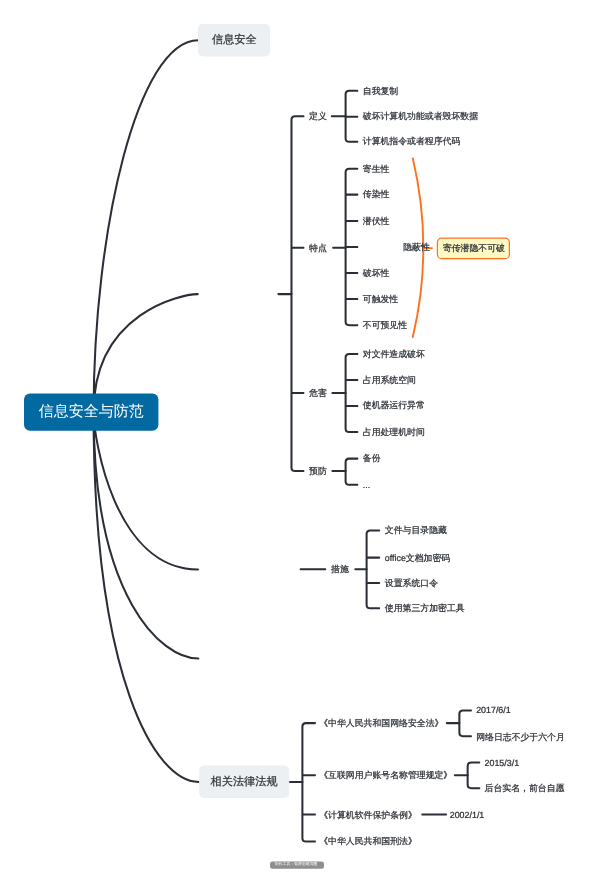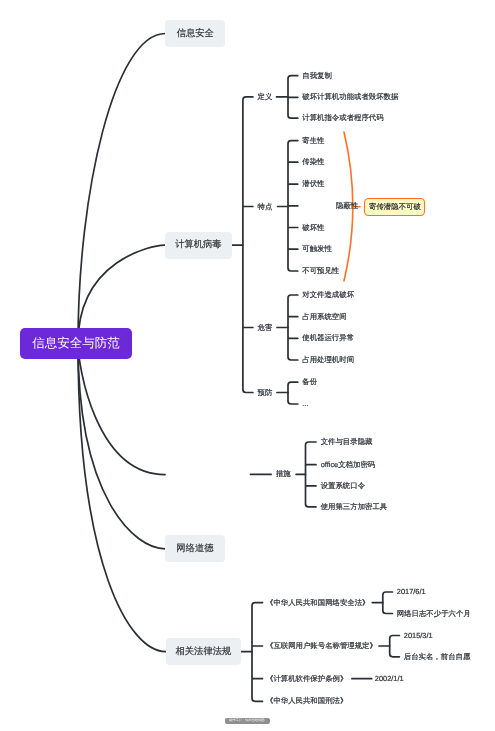--- a/index.html
+++ b/index.html
@@ -6,21 +6,21 @@
   html,body{margin:0;padding:0;background:#fff;}
   body{width:495px;height:731px;overflow:hidden;
        font-family:"Liberation Sans",sans-serif;
        -webkit-font-smoothing:antialiased;
        text-rendering:geometricPrecision;}
   #stage{position:relative;width:495px;height:731px;background:#fff;}
   svg#links{position:absolute;left:0;top:0;width:495px;height:731px;}
   .node{position:absolute;box-sizing:border-box;white-space:nowrap;
         display:flex;align-items:center;justify-content:center;line-height:1;}
   .node .t{display:block;transform:translateZ(0);}
-  .root{background:#6d28d9;border-radius:5px;}
+  .root{background:#0369a1;border-radius:5px;}
   .root .t{color:#fff;font-size:12.5px;}
   .lvl2{background:#ecf0f2;border-radius:4px;}
   .lvl2 .t{color:#31353b;font-size:9.3px;-webkit-text-stroke:0.2px #31353b;}
   .lbl{position:absolute;white-space:nowrap;color:#2b2f35;font-size:7.4px;
        line-height:1;transform:translateY(-50%) translateZ(0);
        -webkit-text-stroke:0.2px #2b2f35;}
   .summ{position:absolute;border:1.1px solid #ff7020;border-radius:4px;
         background:#fef9c3;box-sizing:border-box;display:flex;
         align-items:center;justify-content:center;line-height:1;}
   .summ .t{color:#2b2f35;font-size:7.4px;-webkit-text-stroke:0.2px #2b2f35;}
@@ -67,26 +67,20 @@
       <path d="M352.9,206.8 L360,206.8"></path>
     </g>
   </svg>
 
   <div class="node root" style="left:20px;top:328px;width:112px;height:31px;">
     <span class="t">信息安全与防范</span>
   </div>
   <div class="node lvl2" style="left:165.3px;top:19.9px;width:60.0px;height:27.1px;">
     <span class="t">信息安全</span>
   </div>
-  <div class="node lvl2" style="left:164.8px;top:231.5px;width:67.2px;height:27.2px;">
-    <span class="t">计算机病毒</span>
-  </div>
-  <div class="node lvl2" style="left:165.3px;top:535.3px;width:59.3px;height:27.0px;">
-    <span class="t">网络道德</span>
-  </div>
   <div class="node lvl2" style="left:165.5px;top:638.0px;width:75.8px;height:27.2px;">
     <span class="t">相关法律法规</span>
   </div>
 
   <div class="lbl" style="left:257.6px;top:96.9px;">定义</div>
   <div class="lbl" style="left:302.3px;top:75.6px;">自我复制</div>
   <div class="lbl" style="left:302.3px;top:97.3px;">破坏计算机功能或者毁坏数据</div>
   <div class="lbl" style="left:302.3px;top:118.2px;">计算机指令或者程序代码</div>
   <div class="lbl" style="left:257.6px;top:206.5px;">特点</div>
   <div class="lbl" style="left:302.3px;top:140.6px;">寄生性</div>

